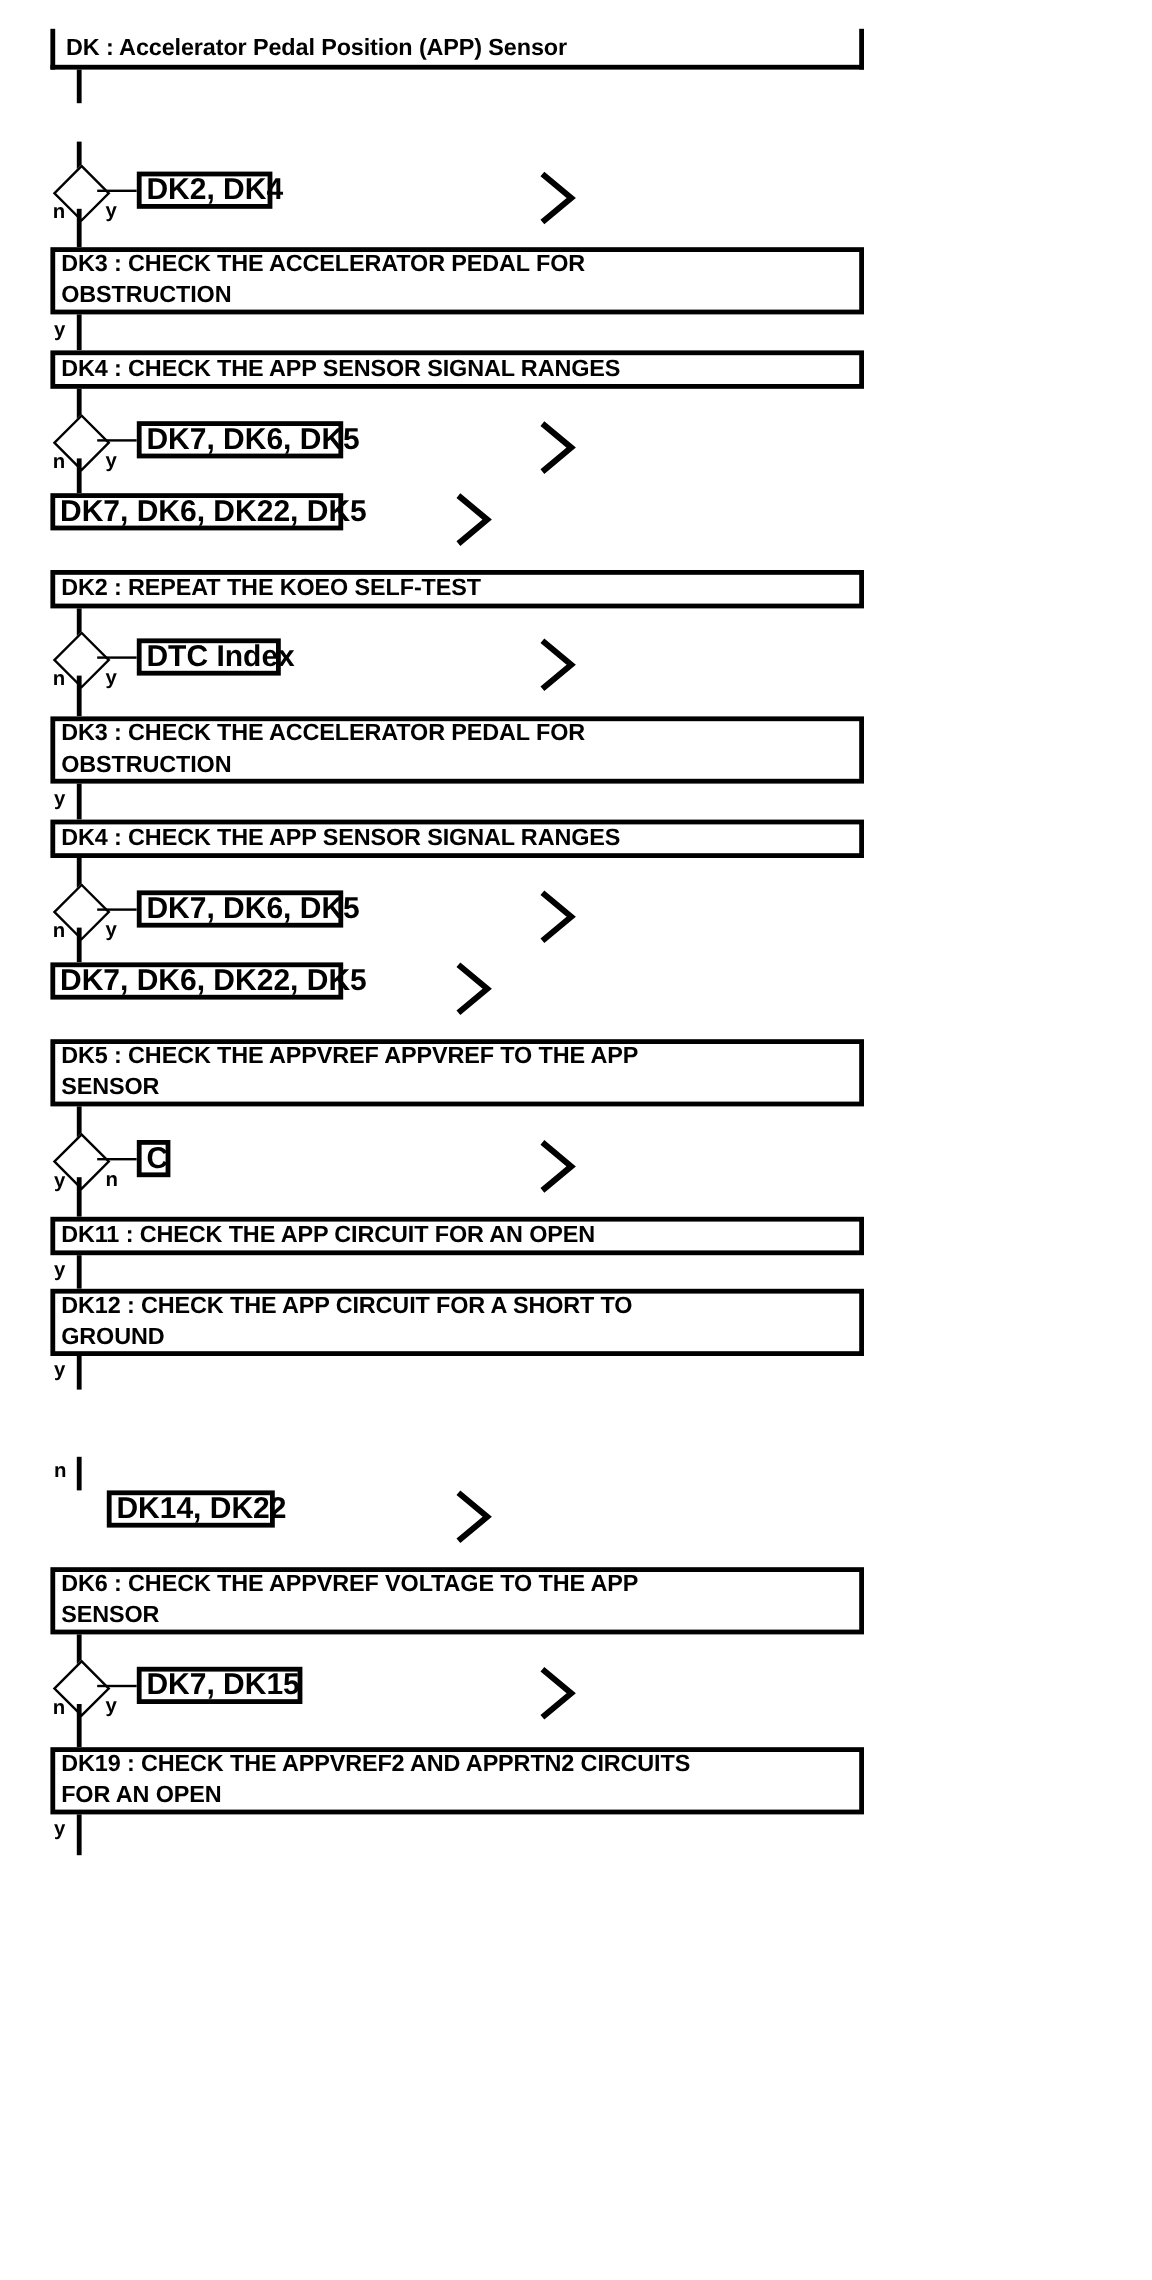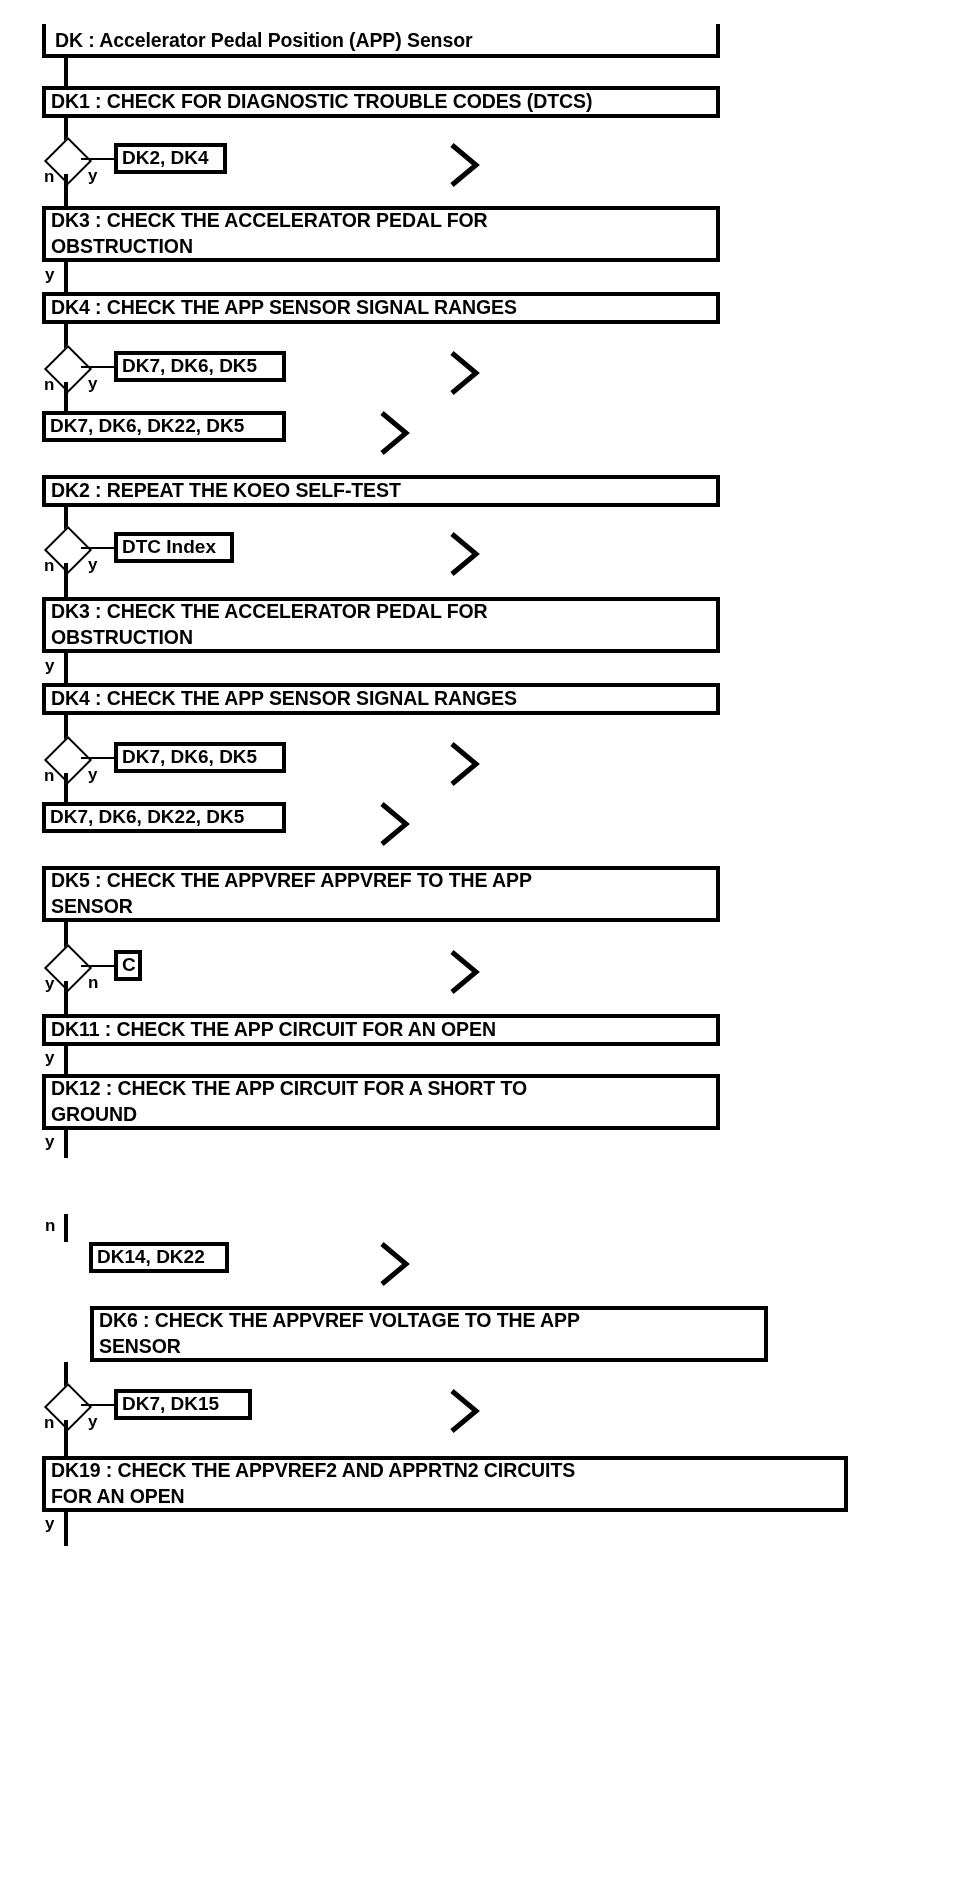--- a/index.html
+++ b/index.html
@@ -81,21 +81,21 @@
 
   
   .refbox {
     border: 4px solid #000000;
     background: #ffffff;
     display: flex;
     align-items: center;
     padding: 0 3px 0 4px;
   }
   .refbox .txt {
-    font-size: 19px;
+    font-size: 25px;
     font-weight: bold;
     line-height: 1.1;
     color: #000000;
     white-space: nowrap;
   }
 
   
   .vline {
     position: absolute;
     width: 4px;
@@ -143,23 +143,20 @@
 
   <div class="node step title titlebar" style="left:42px; top:24px; width:678px; height:34px;">
     <span class="tb-left"></span>
     <span class="tb-right"></span>
     <span class="tb-top"></span>
     <span class="txt">DK : Accelerator Pedal Position (APP) Sensor</span>
   </div>
 
   <div class="vline" style="left:64px; top:58px; height:28px;"></div>
 
-  <div class="node step" style="left:42px; top:86px; width:678px; height:32px;">
-    <span class="txt">DK1 : CHECK FOR DIAGNOSTIC TROUBLE CODES (DTCS)</span>
-  </div>
 
   <div class="vline" style="left:64px; top:118px; height:26px;"></div>
 
   <div class="diamond" style="left:51px; top:144px;"></div>
   <div class="blabel" style="left:44px; top:168px;">n</div>
   <div class="blabel" style="left:88px; top:167px;">y</div>
 
   <div class="hline" style="left:81px; top:158px; width:33px;"></div>
   <div class="node refbox" style="left:114px; top:143px; width:113px; height:31px;">
     <span class="txt">DK2, DK4</span>
@@ -301,41 +298,41 @@
 
   <div class="node refbox" style="left:42px; top:1242px; width:140px; height:31px;margin-left:47px;">
     <span class="txt">DK14, DK22</span>
   </div>
   <div class="chev" style="left:376px; top:1239px;">
     <svg width="38" height="50" viewBox="0 0 38 50" aria-hidden="true">
       <polyline points="6,5 30,25 6,45" fill="none" stroke="#000" stroke-width="5"></polyline>
     </svg>
   </div>
 
-  <div class="node step" style="left:42px; top:1306px; width:678px; height:56px;margin-left:48px;">
+  <div class="node step" style="left:42px; top:1306px; width:678px; height:56px;">
     <span class="txt">DK6 : CHECK THE APPVREF VOLTAGE TO THE APP
 SENSOR</span>
   </div>
   <div class="vline" style="left:64px; top:1362px; height:28px;"></div>
 
   <div class="diamond" style="left:51px; top:1390px;"></div>
   <div class="blabel" style="left:44px; top:1414px;">n</div>
   <div class="blabel" style="left:88px; top:1413px;">y</div>
   <div class="hline" style="left:81px; top:1404px; width:33px;"></div>
   <div class="node refbox" style="left:114px; top:1389px; width:138px; height:31px;">
     <span class="txt">DK7, DK15</span>
   </div>
   <div class="chev" style="left:446px; top:1386px;">
     <svg width="38" height="50" viewBox="0 0 38 50" aria-hidden="true">
       <polyline points="6,5 30,25 6,45" fill="none" stroke="#000" stroke-width="5"></polyline>
     </svg>
   </div>
 
   <div class="vline" style="left:64px; top:1420px; height:36px;"></div>
 
-  <div class="node step" style="left:42px; top:1456px; width:806px; height:56px;">
+  <div class="node step" style="left:42px; top:1456px; width:678px; height:56px;">
     <span class="txt">DK19 : CHECK THE APPVREF2 AND APPRTN2 CIRCUITS
 FOR AN OPEN</span>
   </div>
   <div class="vline" style="left:64px; top:1512px; height:34px;"></div>
   <div class="blabel" style="left:45px; top:1515px;">y</div>
 
 </div>
 
 </body></html>

